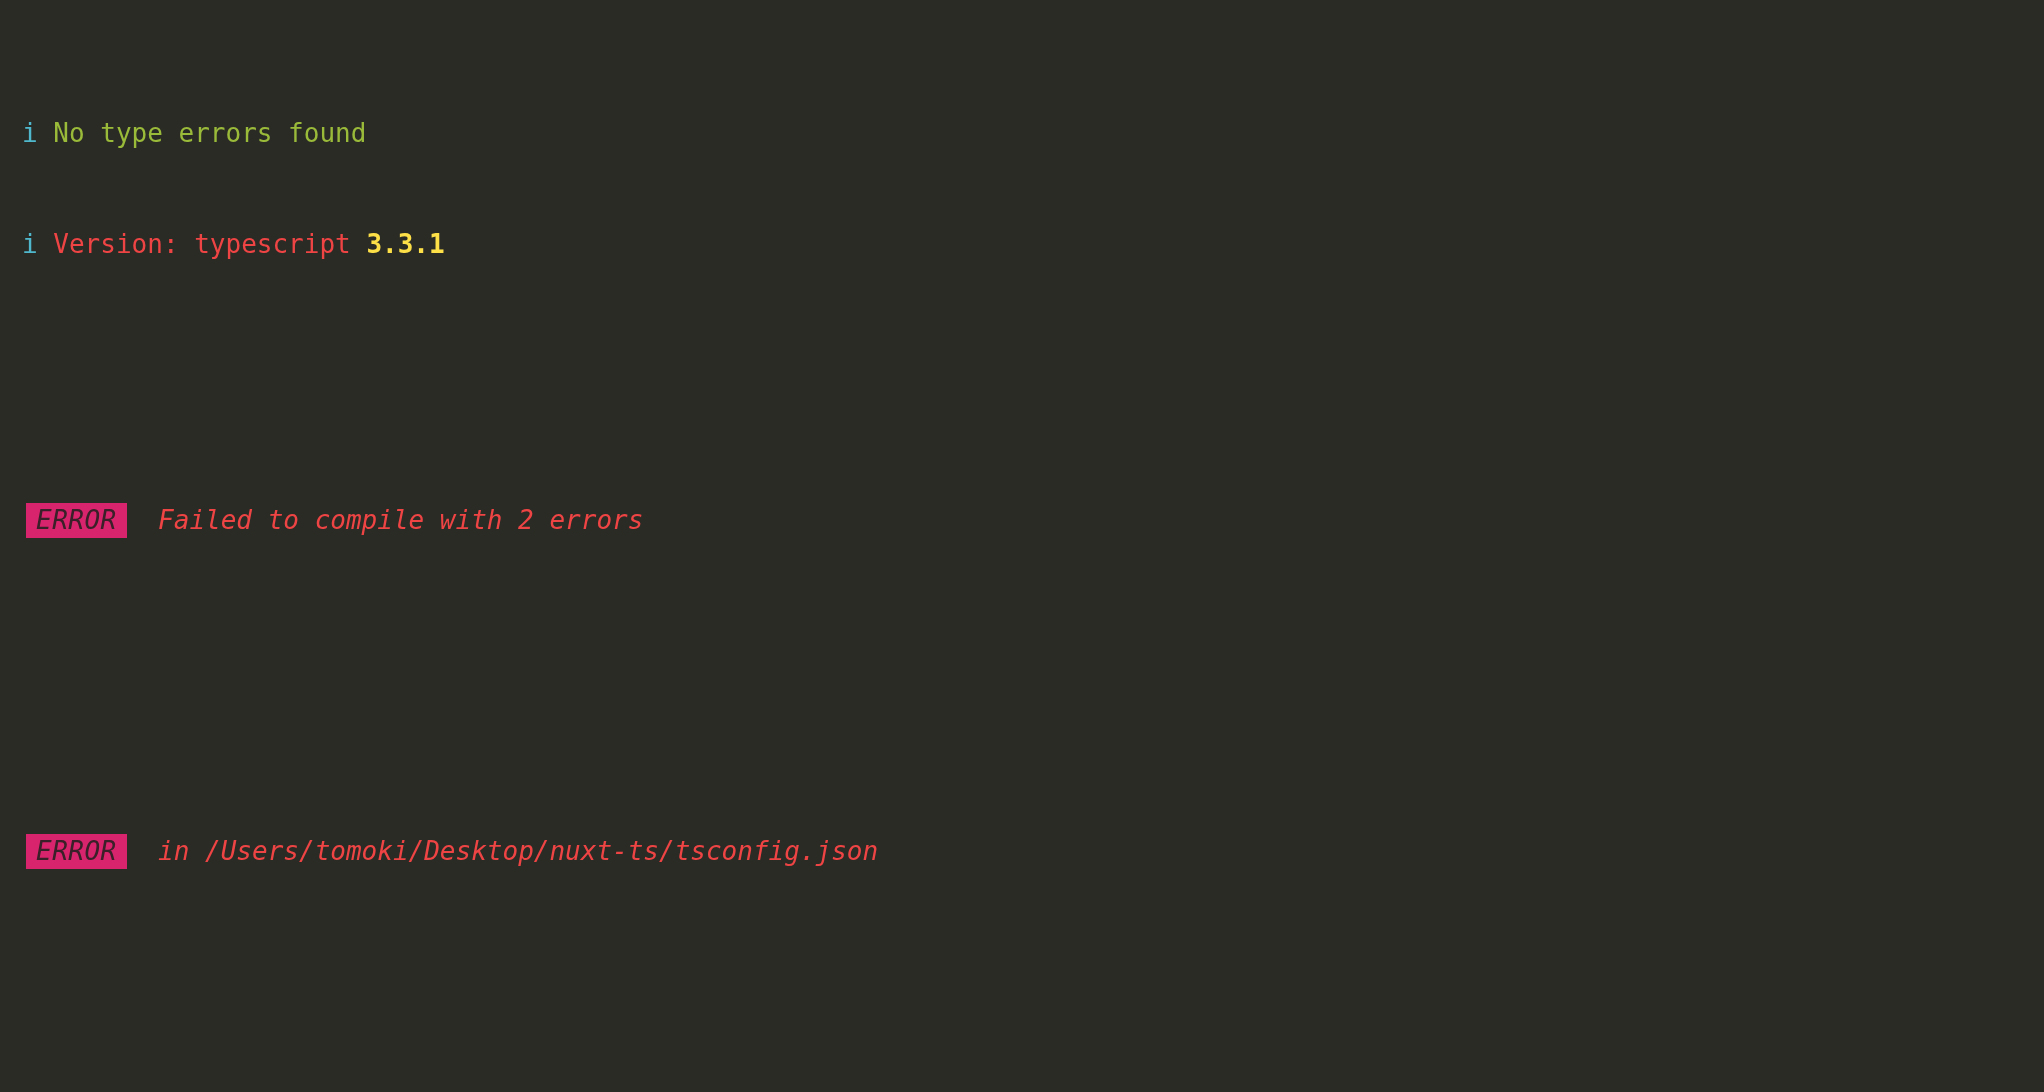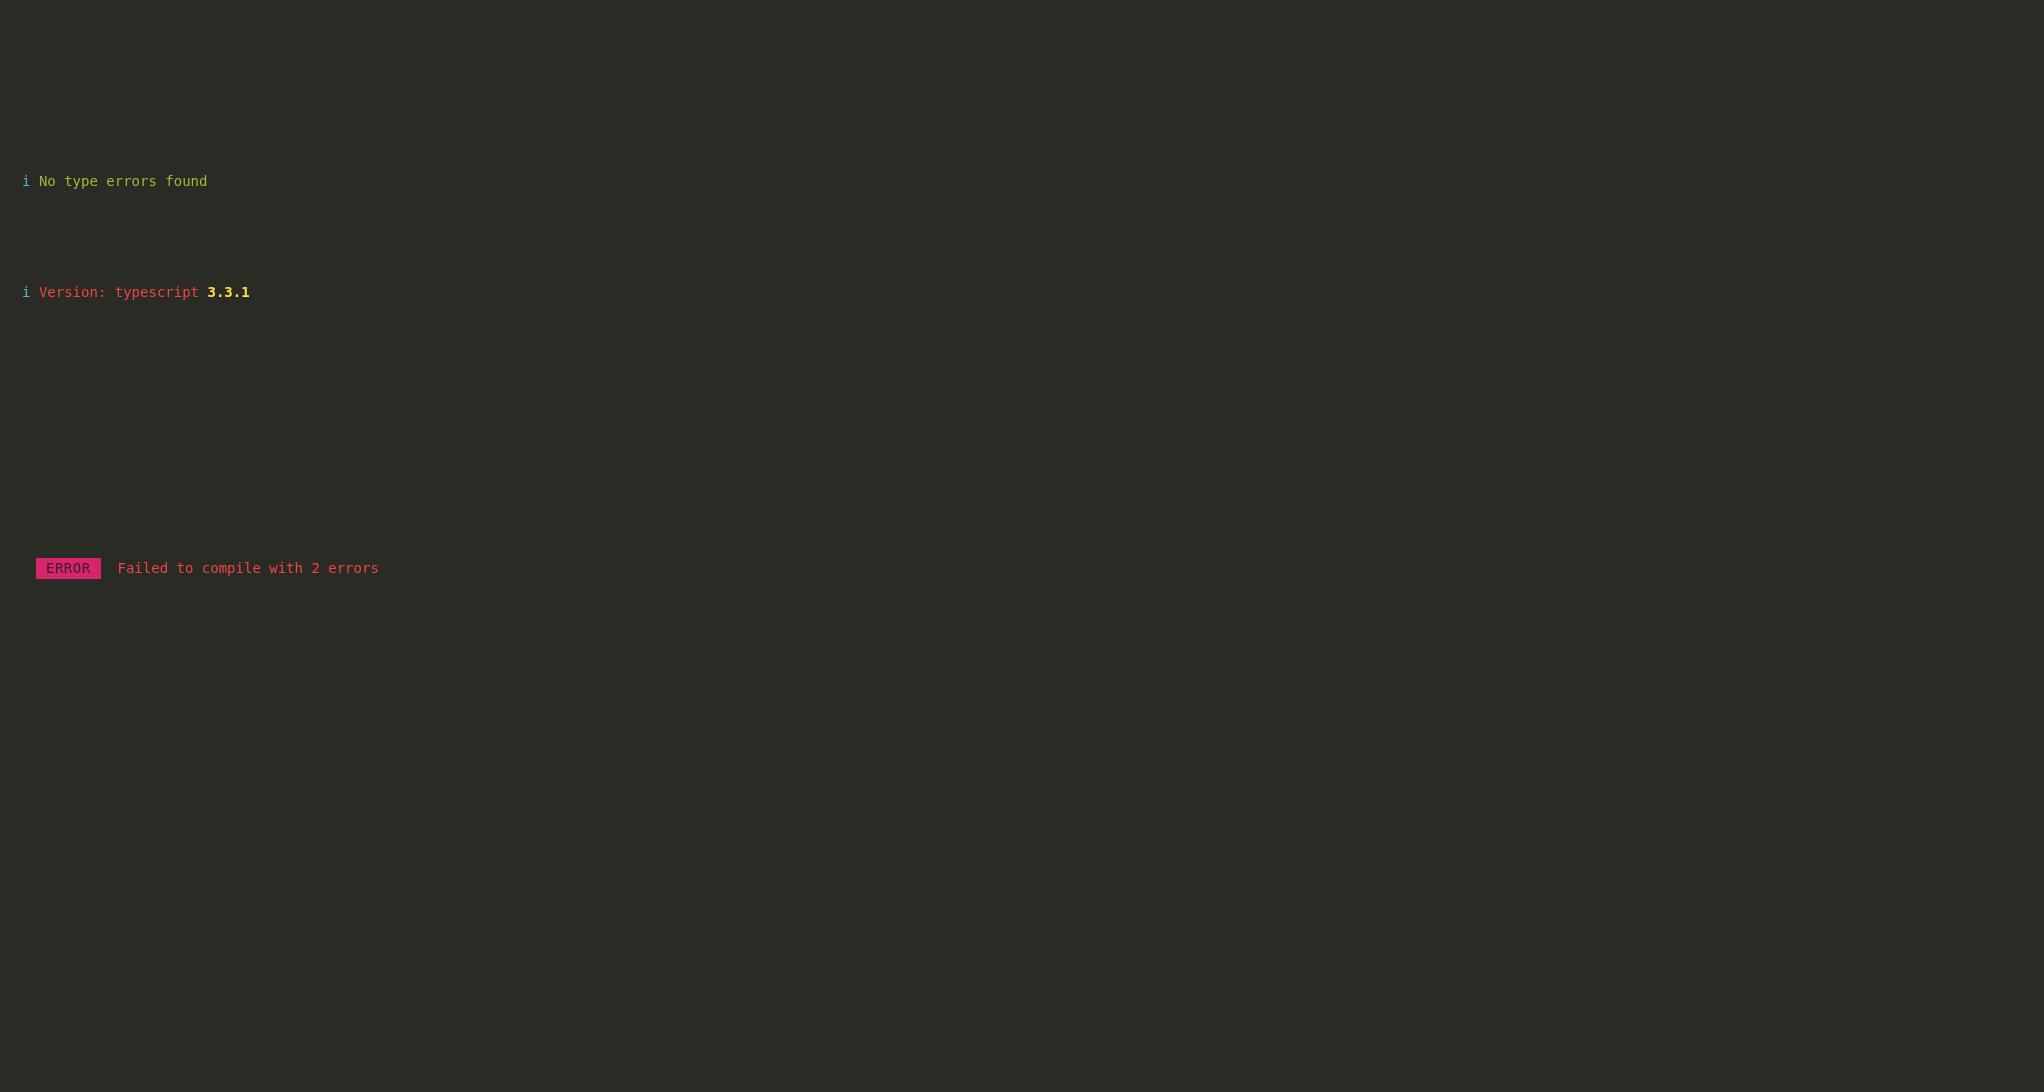--- a/index.html
+++ b/index.html
@@ -13,36 +13,35 @@
     overflow: hidden;
     font-family: "DejaVu Sans Mono", "Liberation Mono", monospace;
   }
   .terminal {
     width: 2044px;
     height: 908px;
     background: #2b2b26;
     padding: 10px 0 0 0;
     box-sizing: border-box;
     overflow: hidden;
-    font-size: 14px;
+    font-size: 26px;
     line-height: 27.6px;
     color: #d8d8d2;
     letter-spacing: 0px;
     white-space: pre;
-    margin-top: 48px;
   }
   .line {
     white-space: pre;
     height: 27.6px;
     overflow: visible;
   }
   .blank { height: 27.6px; }
 
   .ind1 { padding-left: 22px; }
-  .ind-badge { padding-left: 36px; }
+  .ind-badge { padding-left: 26px; font-style: italic; }
 
   .info-mark { color: #4fb8cc; }
   .green { color: #9aba3a; }
   .bold { font-weight: bold; color: #fde047; }
   .norm { color: #ef4444; }
 
   .badge {
     background: #d8246c;
     color: #3a2028;
     padding: 2px 10px 3px 10px;
@@ -63,20 +62,21 @@
 
   <div class="blank"></div>
 
   
   <div class="line ind-badge"><span class="badge">ERROR</span>  <span class="norm">Failed to compile with 2 errors</span></div>
 
   <div class="blank"></div>
   <div class="blank"></div>
 
   
+  <div class="line ind-badge"><span class="badge">ERROR</span>  <span class="norm">in </span><span class="norm">/Users/tomoki/Desktop/nuxt-ts/tsconfig.json</span></div>
 
   <div class="blank"></div>
 
   
 
   
 
   
 
   

